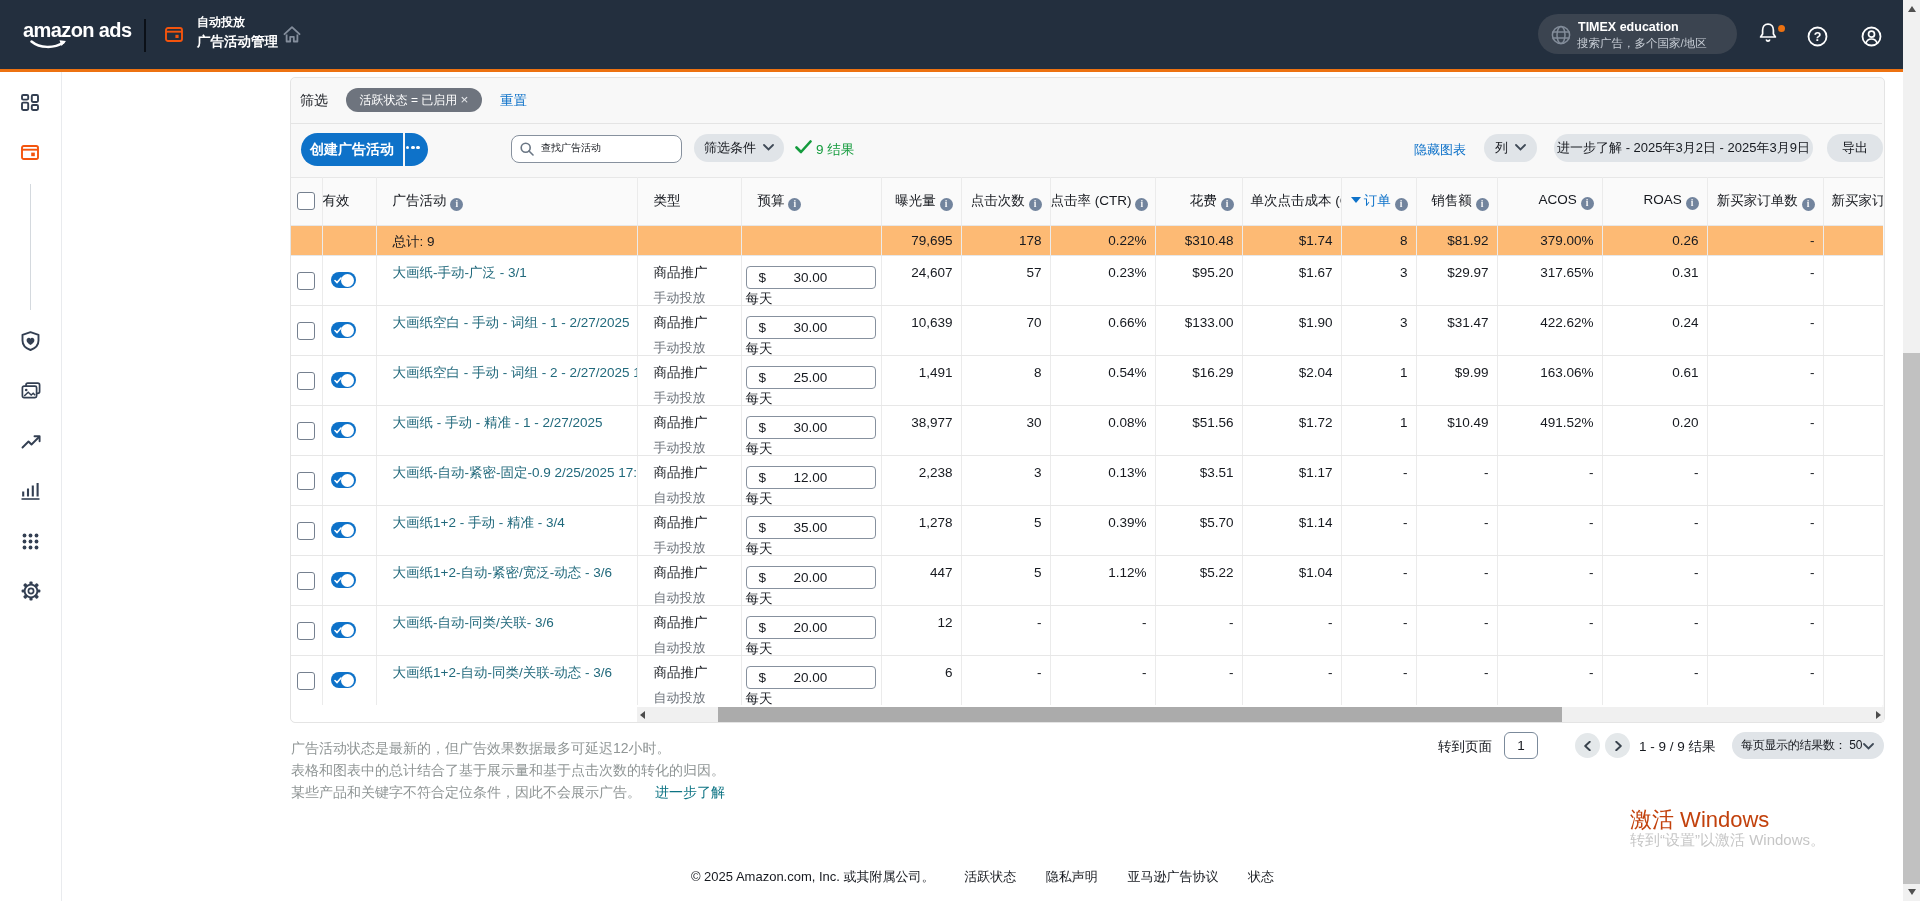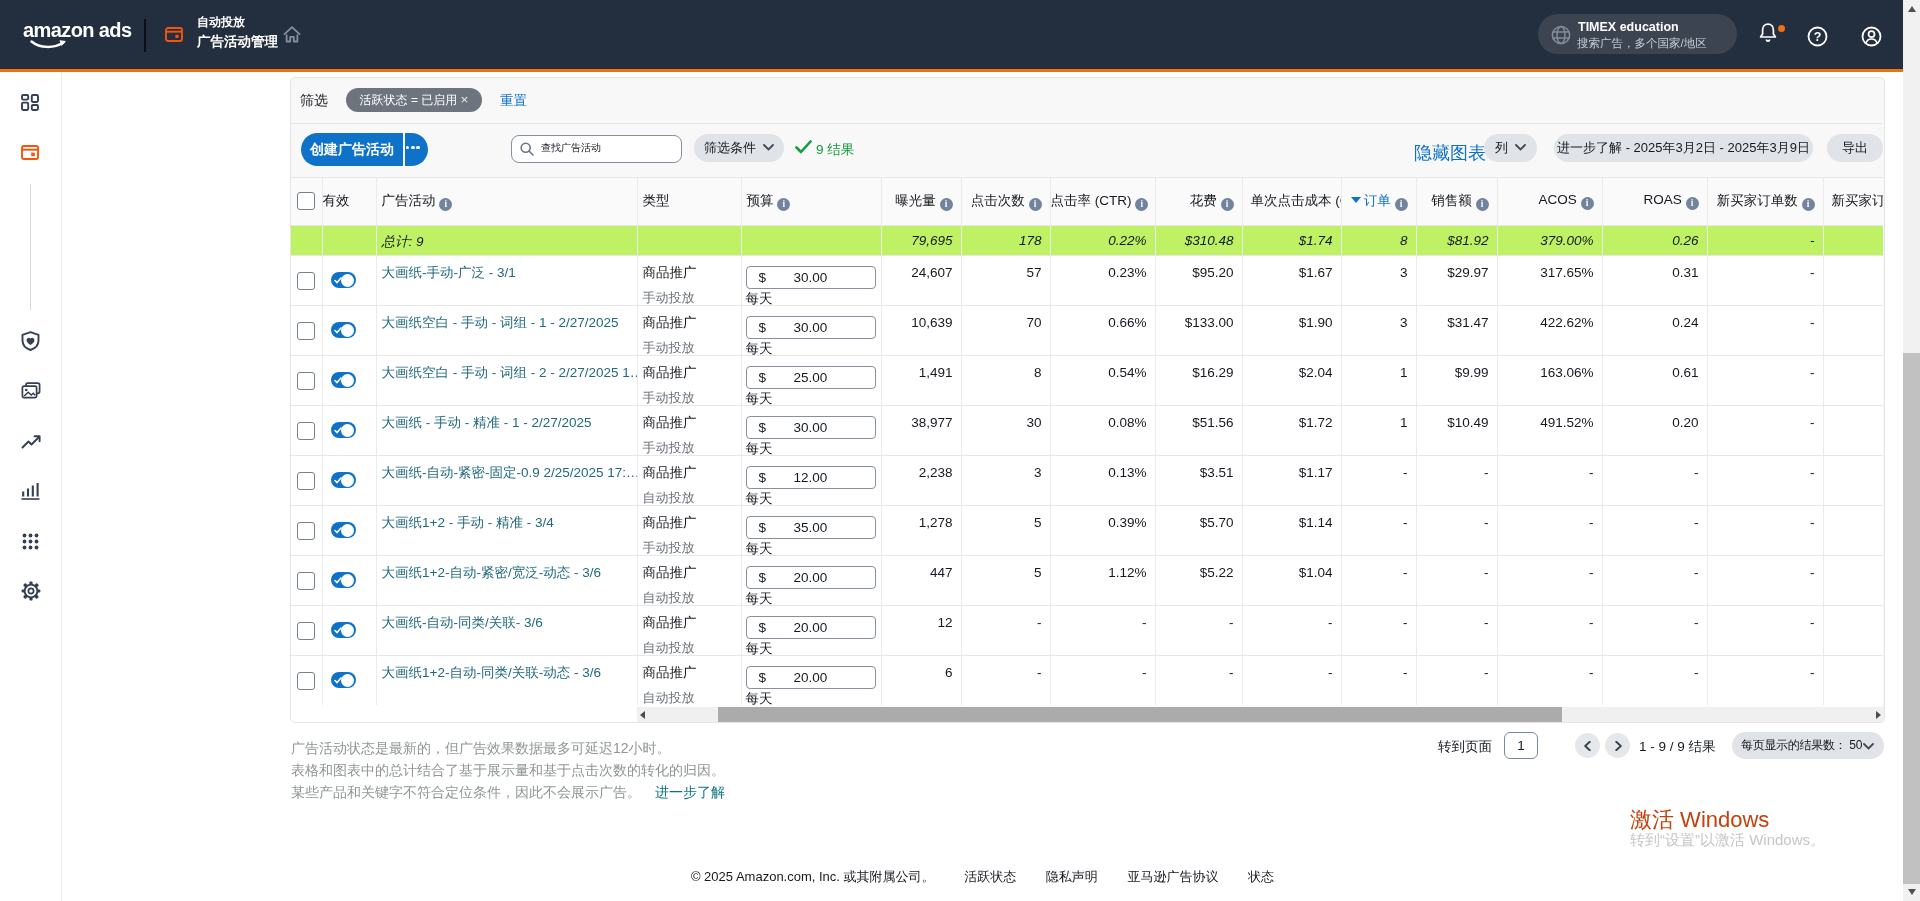--- a/index.html
+++ b/index.html
@@ -7,26 +7,26 @@
   -webkit-font-smoothing:antialiased;}
 .a{position:absolute;}
 svg{display:block;}
 .gpill{position:absolute;background:#e0e4e8;border-radius:14px;height:28px;
   line-height:28px;font-size:13px;color:#16191f;text-align:center;}
 .lnk{color:#0e72c9;}
 table{border-collapse:collapse;table-layout:fixed;}
 td,th{padding:0;font-weight:normal;vertical-align:top;overflow:hidden;white-space:nowrap;}
 .hc{border-bottom:1px solid #e7e7e7;border-right:1px solid #ebebeb;background:#fafafa;
   font-size:13.5px;padding-top:14px;height:33px;}
-.tc{border-bottom:1px solid #e7e7e7;border-right:1px solid #ebebeb;background:#bef264;
-  font-size:13.5px;padding-top:7px;height:22px;font-style:italic;}
+.tc{border-bottom:1px solid #e7e7e7;border-right:1px solid #ebebeb;background:#fdba74;
+  font-size:13.5px;padding-top:7px;height:22px;}
 .bc{border-bottom:1px solid #e7e7e7;border-right:1px solid #ebebeb;background:#fff;
   font-size:13.5px;padding-top:9px;height:40px;line-height:16px;}
 .num{text-align:right;padding-right:8px;}
-.pl{padding-left:5px;}
+.pl{padding-left:16px;}
 .info{display:inline-block;width:13px;height:13px;border-radius:50%;background:#72849d;
   color:#fafafa;font-size:9.5px;line-height:13px;text-align:center;font-weight:bold;
   vertical-align:-2px;font-family:"Liberation Serif",serif;}
 .tlink{color:#21697c;}
 .gr{color:#6c727a;}
 .chev{display:inline-block;vertical-align:1px;margin-left:7px;}
 </style></head>
 <body>
 
 <div class="a" style="left:0;top:0;width:1903px;height:69px;background:#232f3e;"></div>
@@ -164,21 +164,21 @@
  <line x1="9" y1="9" x2="13" y2="13" stroke="#6a7684" stroke-width="1.6" stroke-linecap="round"></line>
 </svg>
 <div class="a" style="left:541px;top:141px;font-size:10px;">查找广告活动</div>
 <div class="gpill" style="left:694px;top:134px;width:90px;">筛选条件<span class="chev"><svg width="11" height="7" viewBox="0 0 11 7">
         <path d="M1,1 L5.5,5.5 L10,1" fill="none" stroke="#3f4a57" stroke-width="1.8" stroke-linecap="round"></path>
       </svg></span></div>
 <svg class="a" style="left:795px;top:140px;" width="17" height="14" viewBox="0 0 17 14">
  <path d="M1.5,7.5 L6,12 L15.5,1.5" fill="none" stroke="#149b3d" stroke-width="2.6" stroke-linecap="round" stroke-linejoin="round"></path>
 </svg>
 <div class="a" style="left:816px;top:141px;font-size:13.5px;color:#149b3d;">9 结果</div>
-<div class="a lnk" style="left:1414px;top:141px;font-size:18px;">隐藏图表</div>
+<div class="a lnk" style="left:1414px;top:141px;font-size:13px;">隐藏图表</div>
 <div class="gpill" style="left:1484px;top:134px;width:53px;">列<span class="chev"><svg width="11" height="7" viewBox="0 0 11 7">
         <path d="M1,1 L5.5,5.5 L10,1" fill="none" stroke="#3f4a57" stroke-width="1.8" stroke-linecap="round"></path>
       </svg></span></div>
 <div class="gpill" style="left:1554px;top:134px;width:259px;">进一步了解 - 2025年3月2日 - 2025年3月9日</div>
 <div class="gpill" style="left:1827px;top:134px;width:56px;">导出</div>
 
 <div class="a" style="left:291px;top:177px;width:1592px;height:528px;overflow:hidden;">
 <table style="width:1593px;border-top:1px solid #e7e7e7;">
 <colgroup>
         <col style="width:31px">

